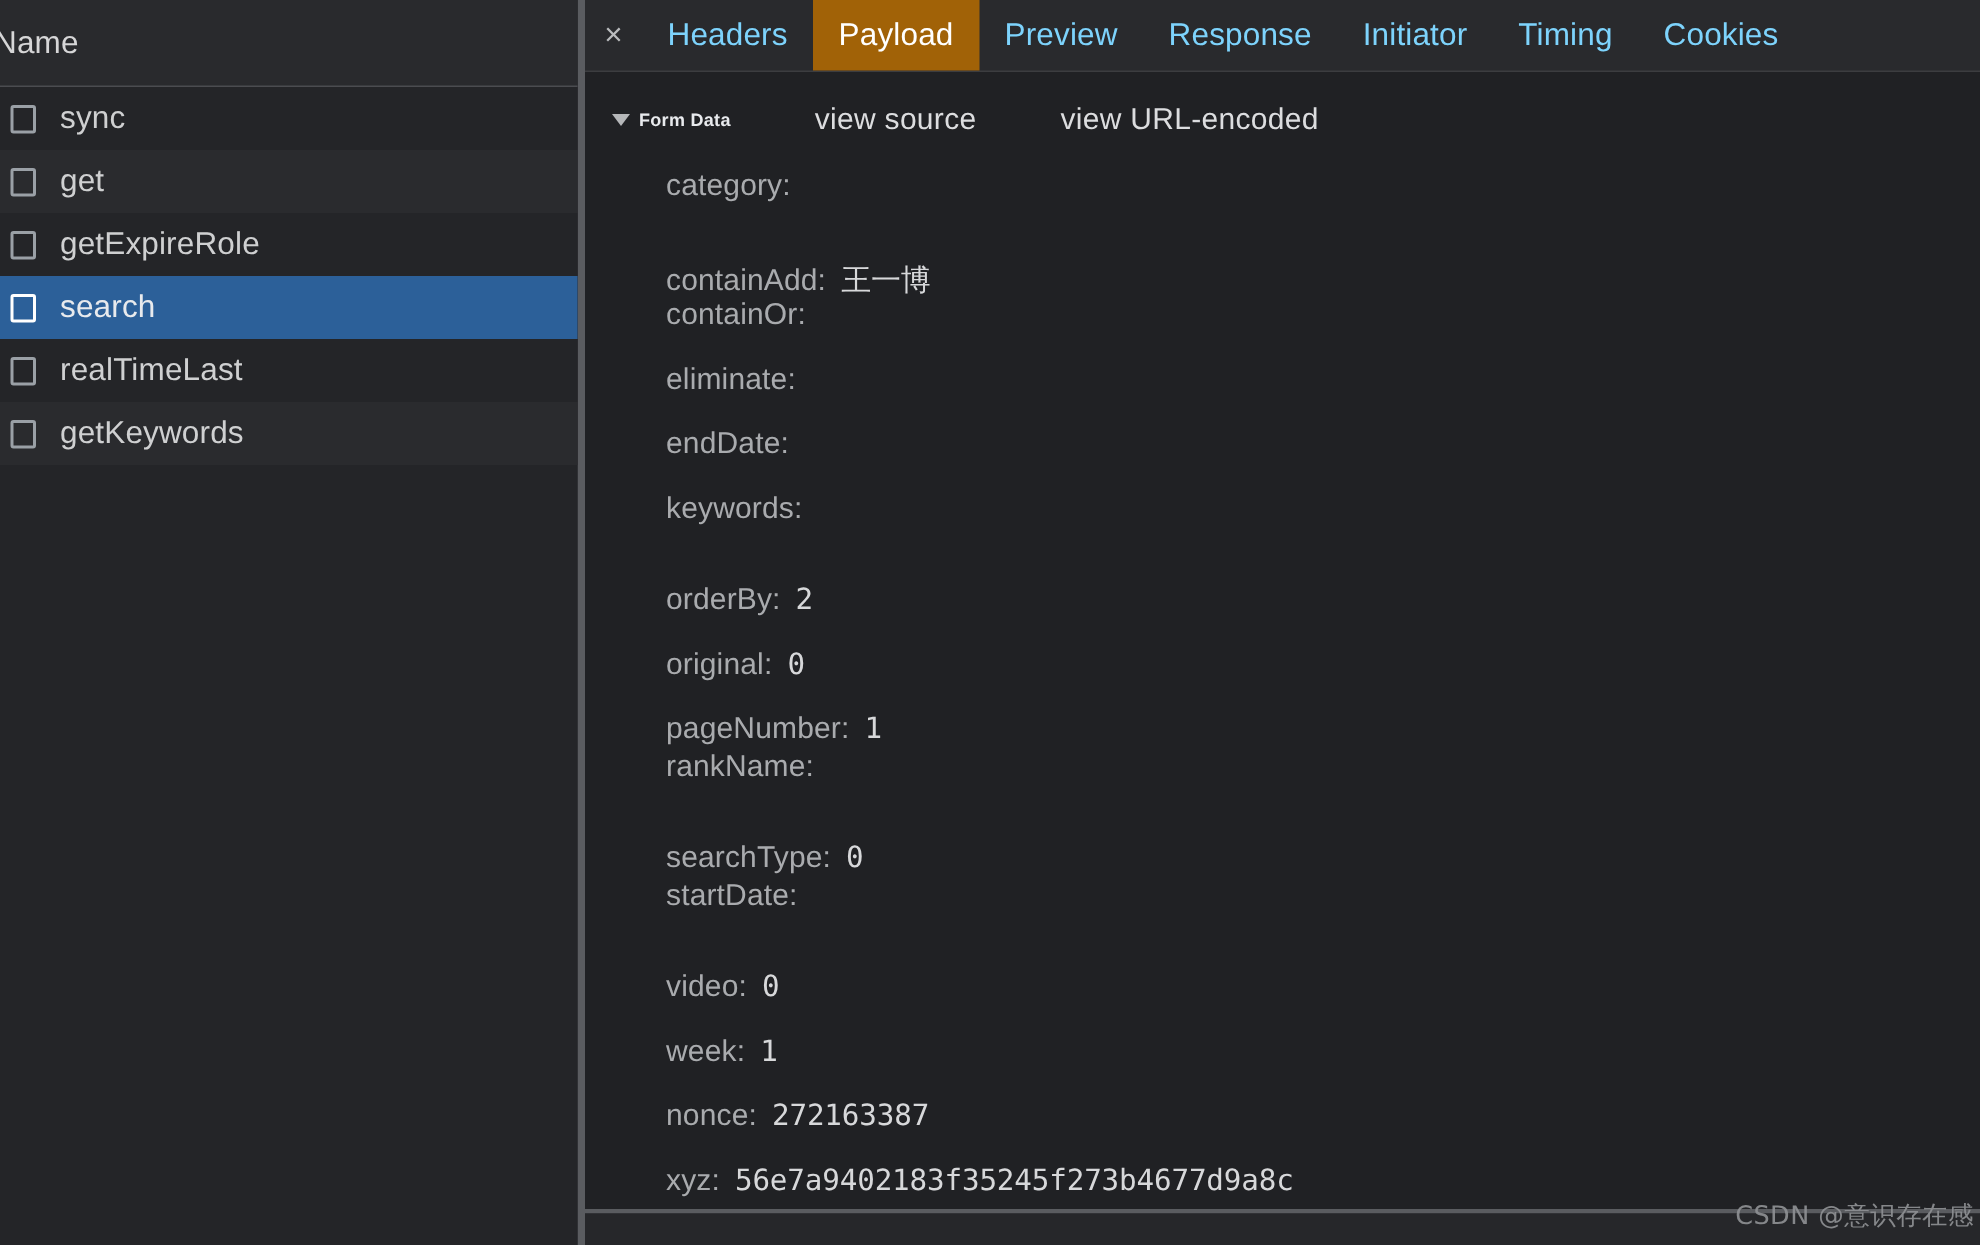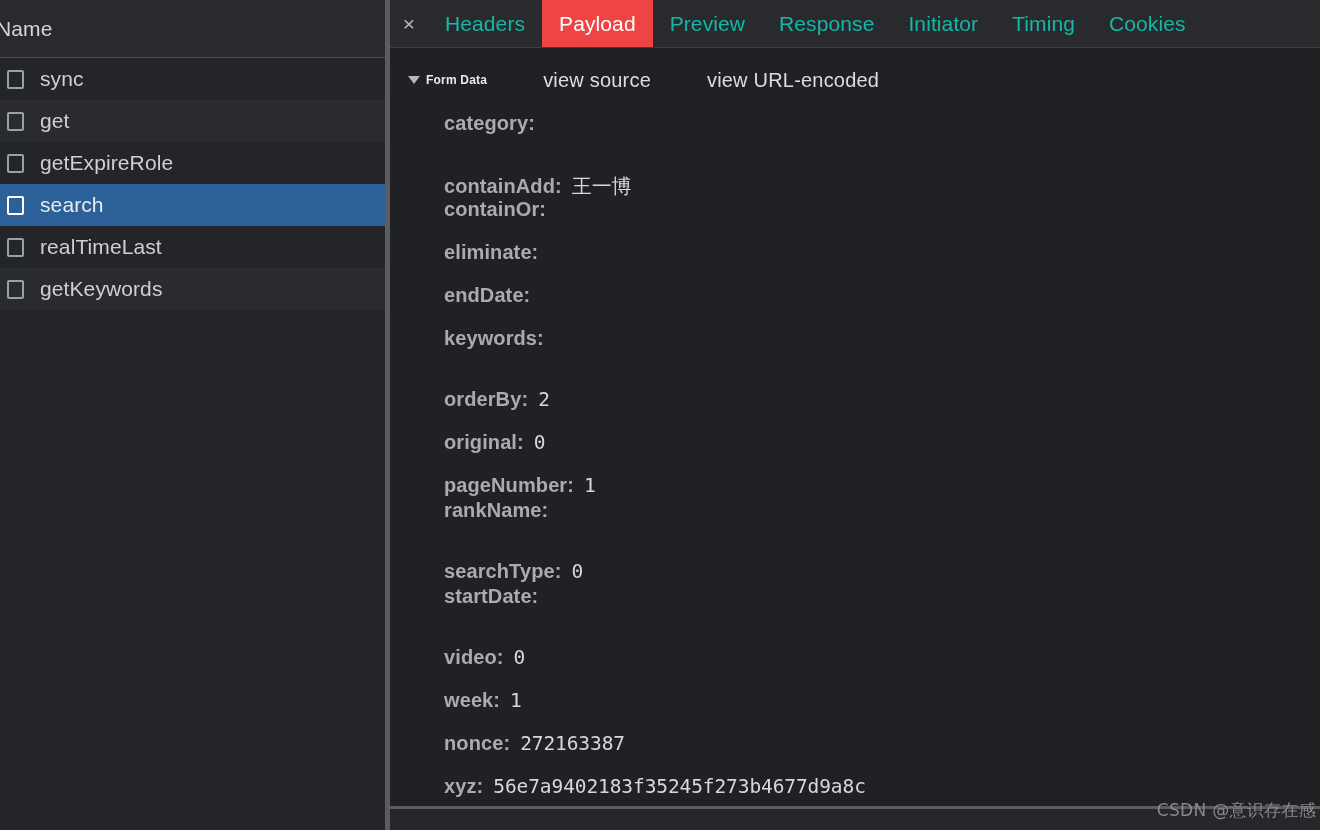--- a/index.html
+++ b/index.html
@@ -118,28 +118,28 @@
     line-height: 1;
     cursor: pointer;
     user-select: none;
   }
 
   .tab {
     display: flex;
     align-items: center;
     padding: 0 17px;
     font-size: 21px;
-    color: #14b8a6;
+    color: #7dd3fc;
     letter-spacing: .1px;
     white-space: nowrap;
     cursor: pointer;
     user-select: none;
   }
   .tab.active {
-    background: #ef4444;
+    background: #a16207;
     color: #ffffff;
   }
 
   
   #payload-body {
     flex: 1 1 auto;
     background: #202124;
     position: relative;
     overflow: hidden;
     padding-top: 15px;
@@ -180,21 +180,21 @@
   }
   .fd-row {
     height: 43px;
     display: flex;
     align-items: baseline;
     white-space: nowrap;
   }
   .fd-key {
     font-family: "Liberation Sans", sans-serif;
     font-size: 20px;
-    font-weight: bold;
+    font-weight: normal;
     color: #a9abae;
     letter-spacing: .1px;
   }
   .fd-val {
     font-family: "DejaVu Sans Mono", monospace;
     font-size: 19.5px;
     color: #d7d8da;
     margin-left: 10px;
     letter-spacing: -0.1px;
     margin-top: 20px;

